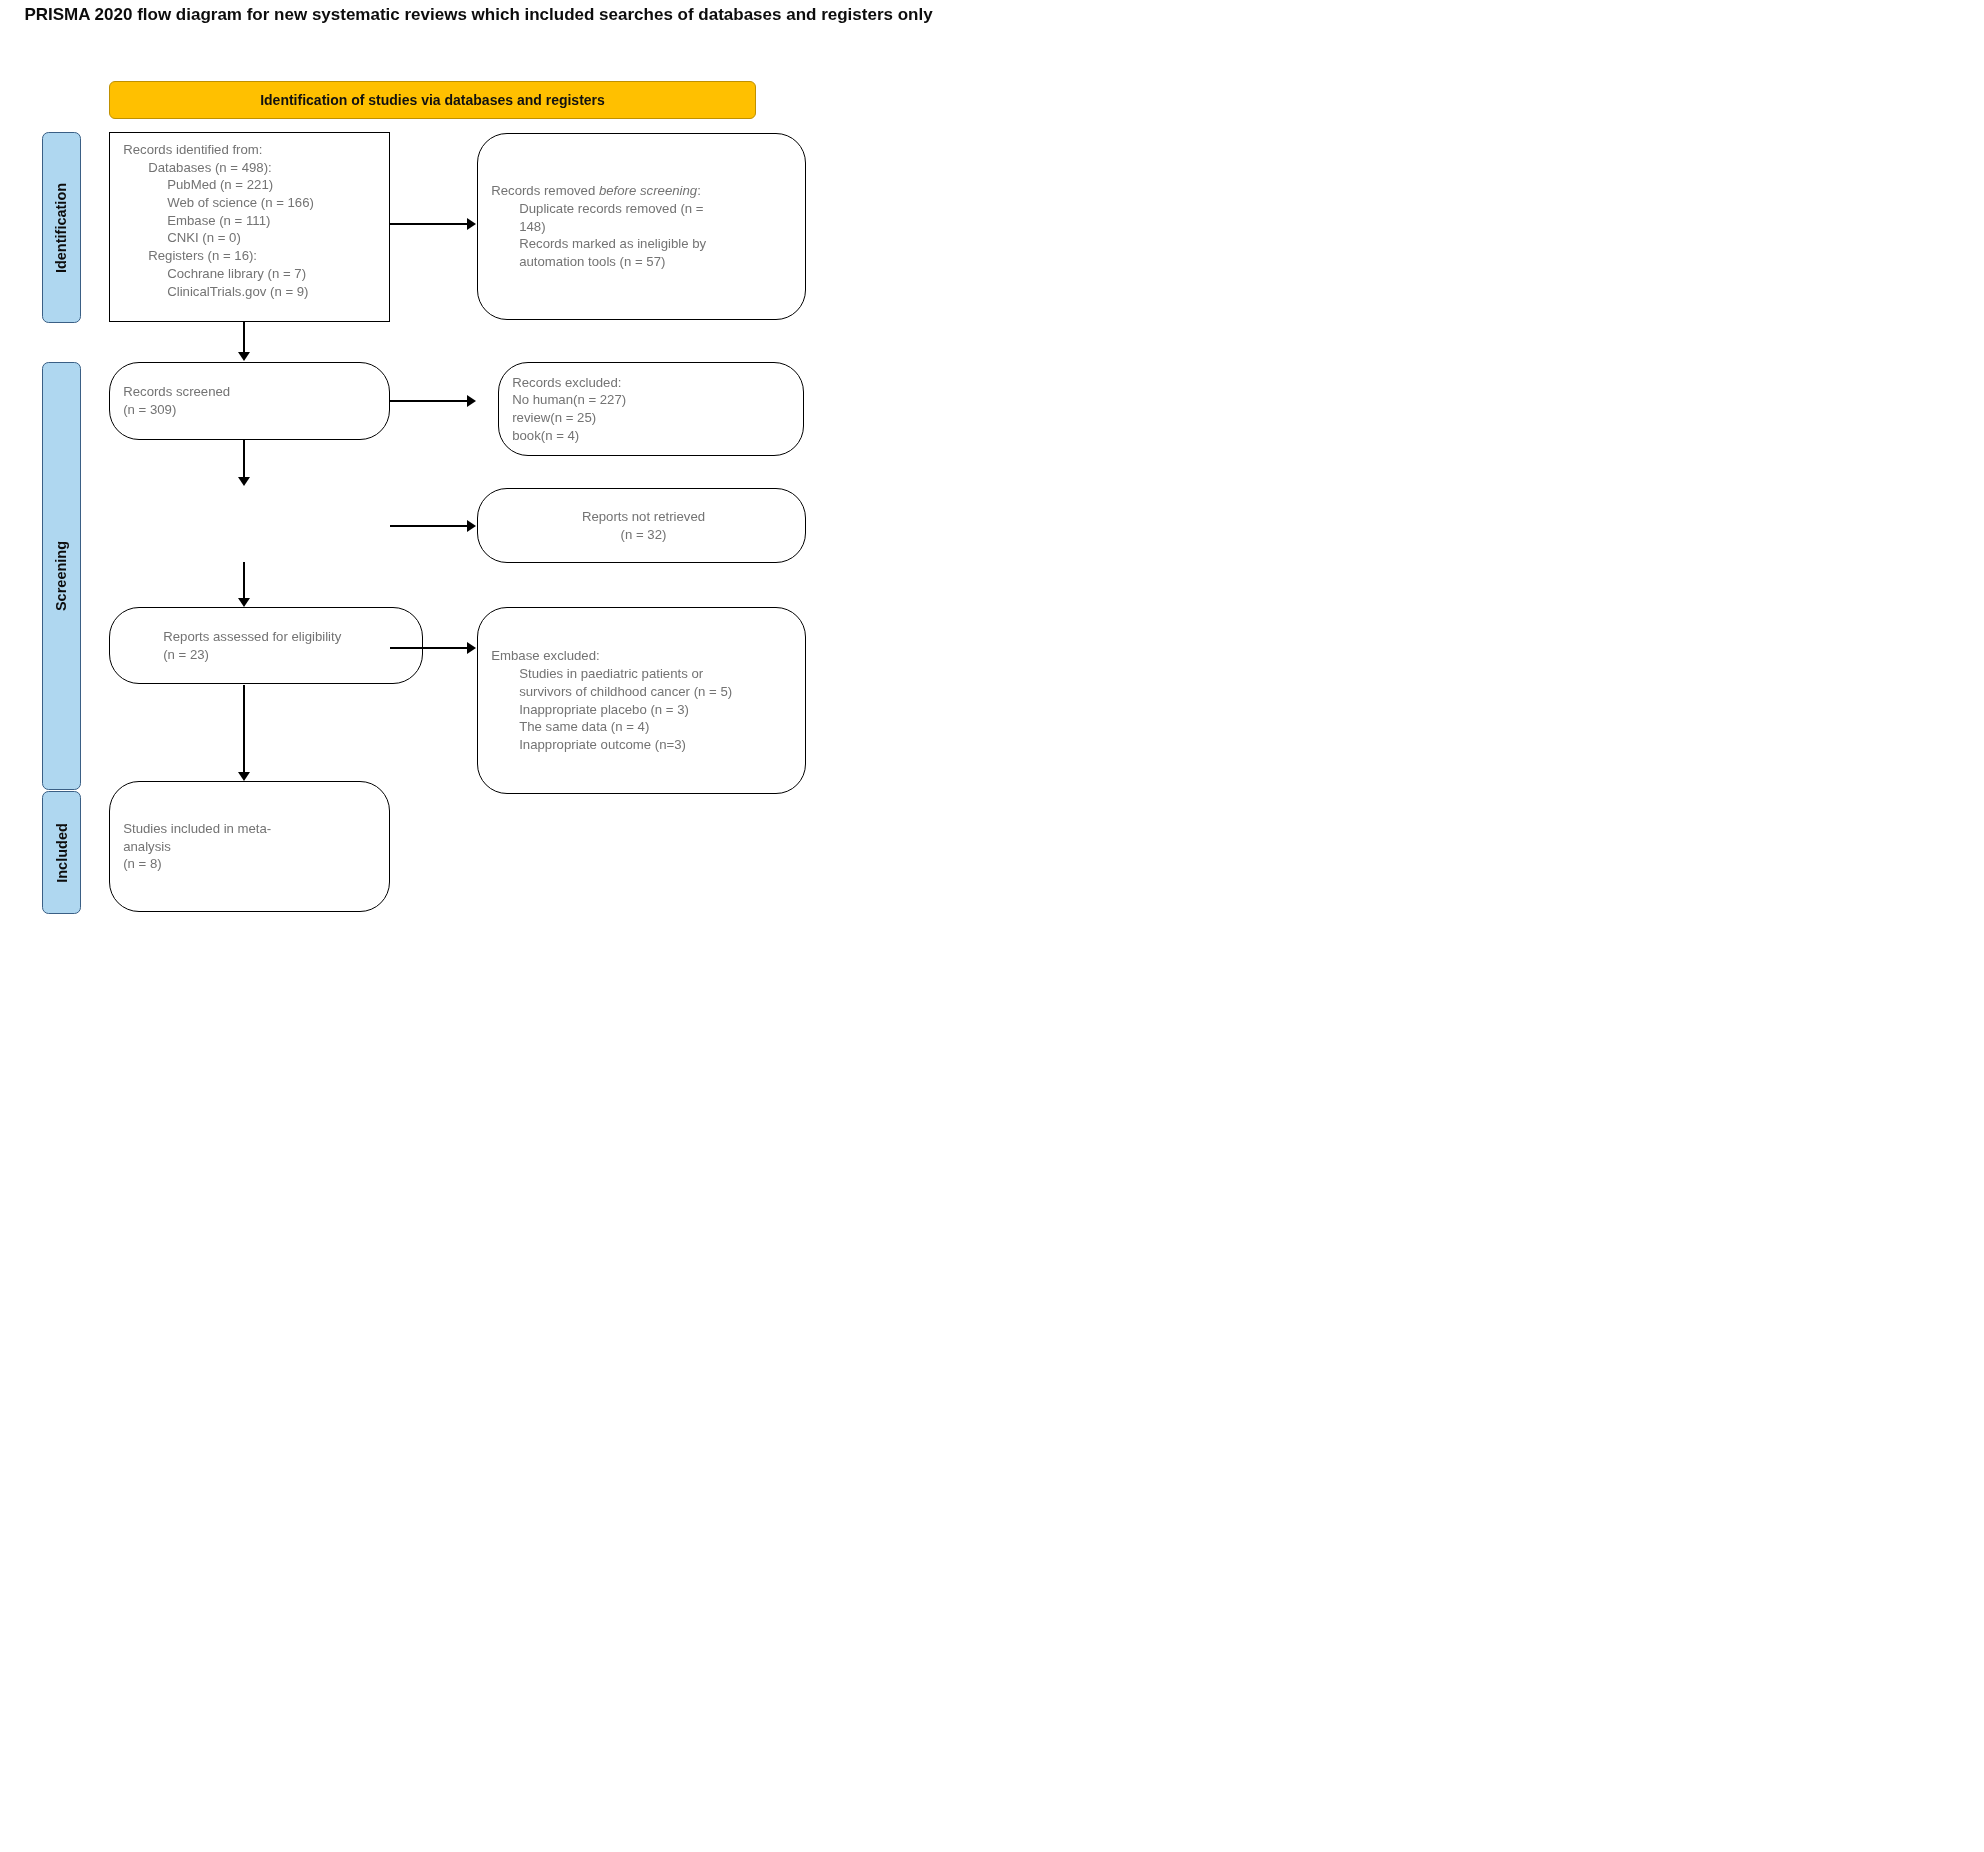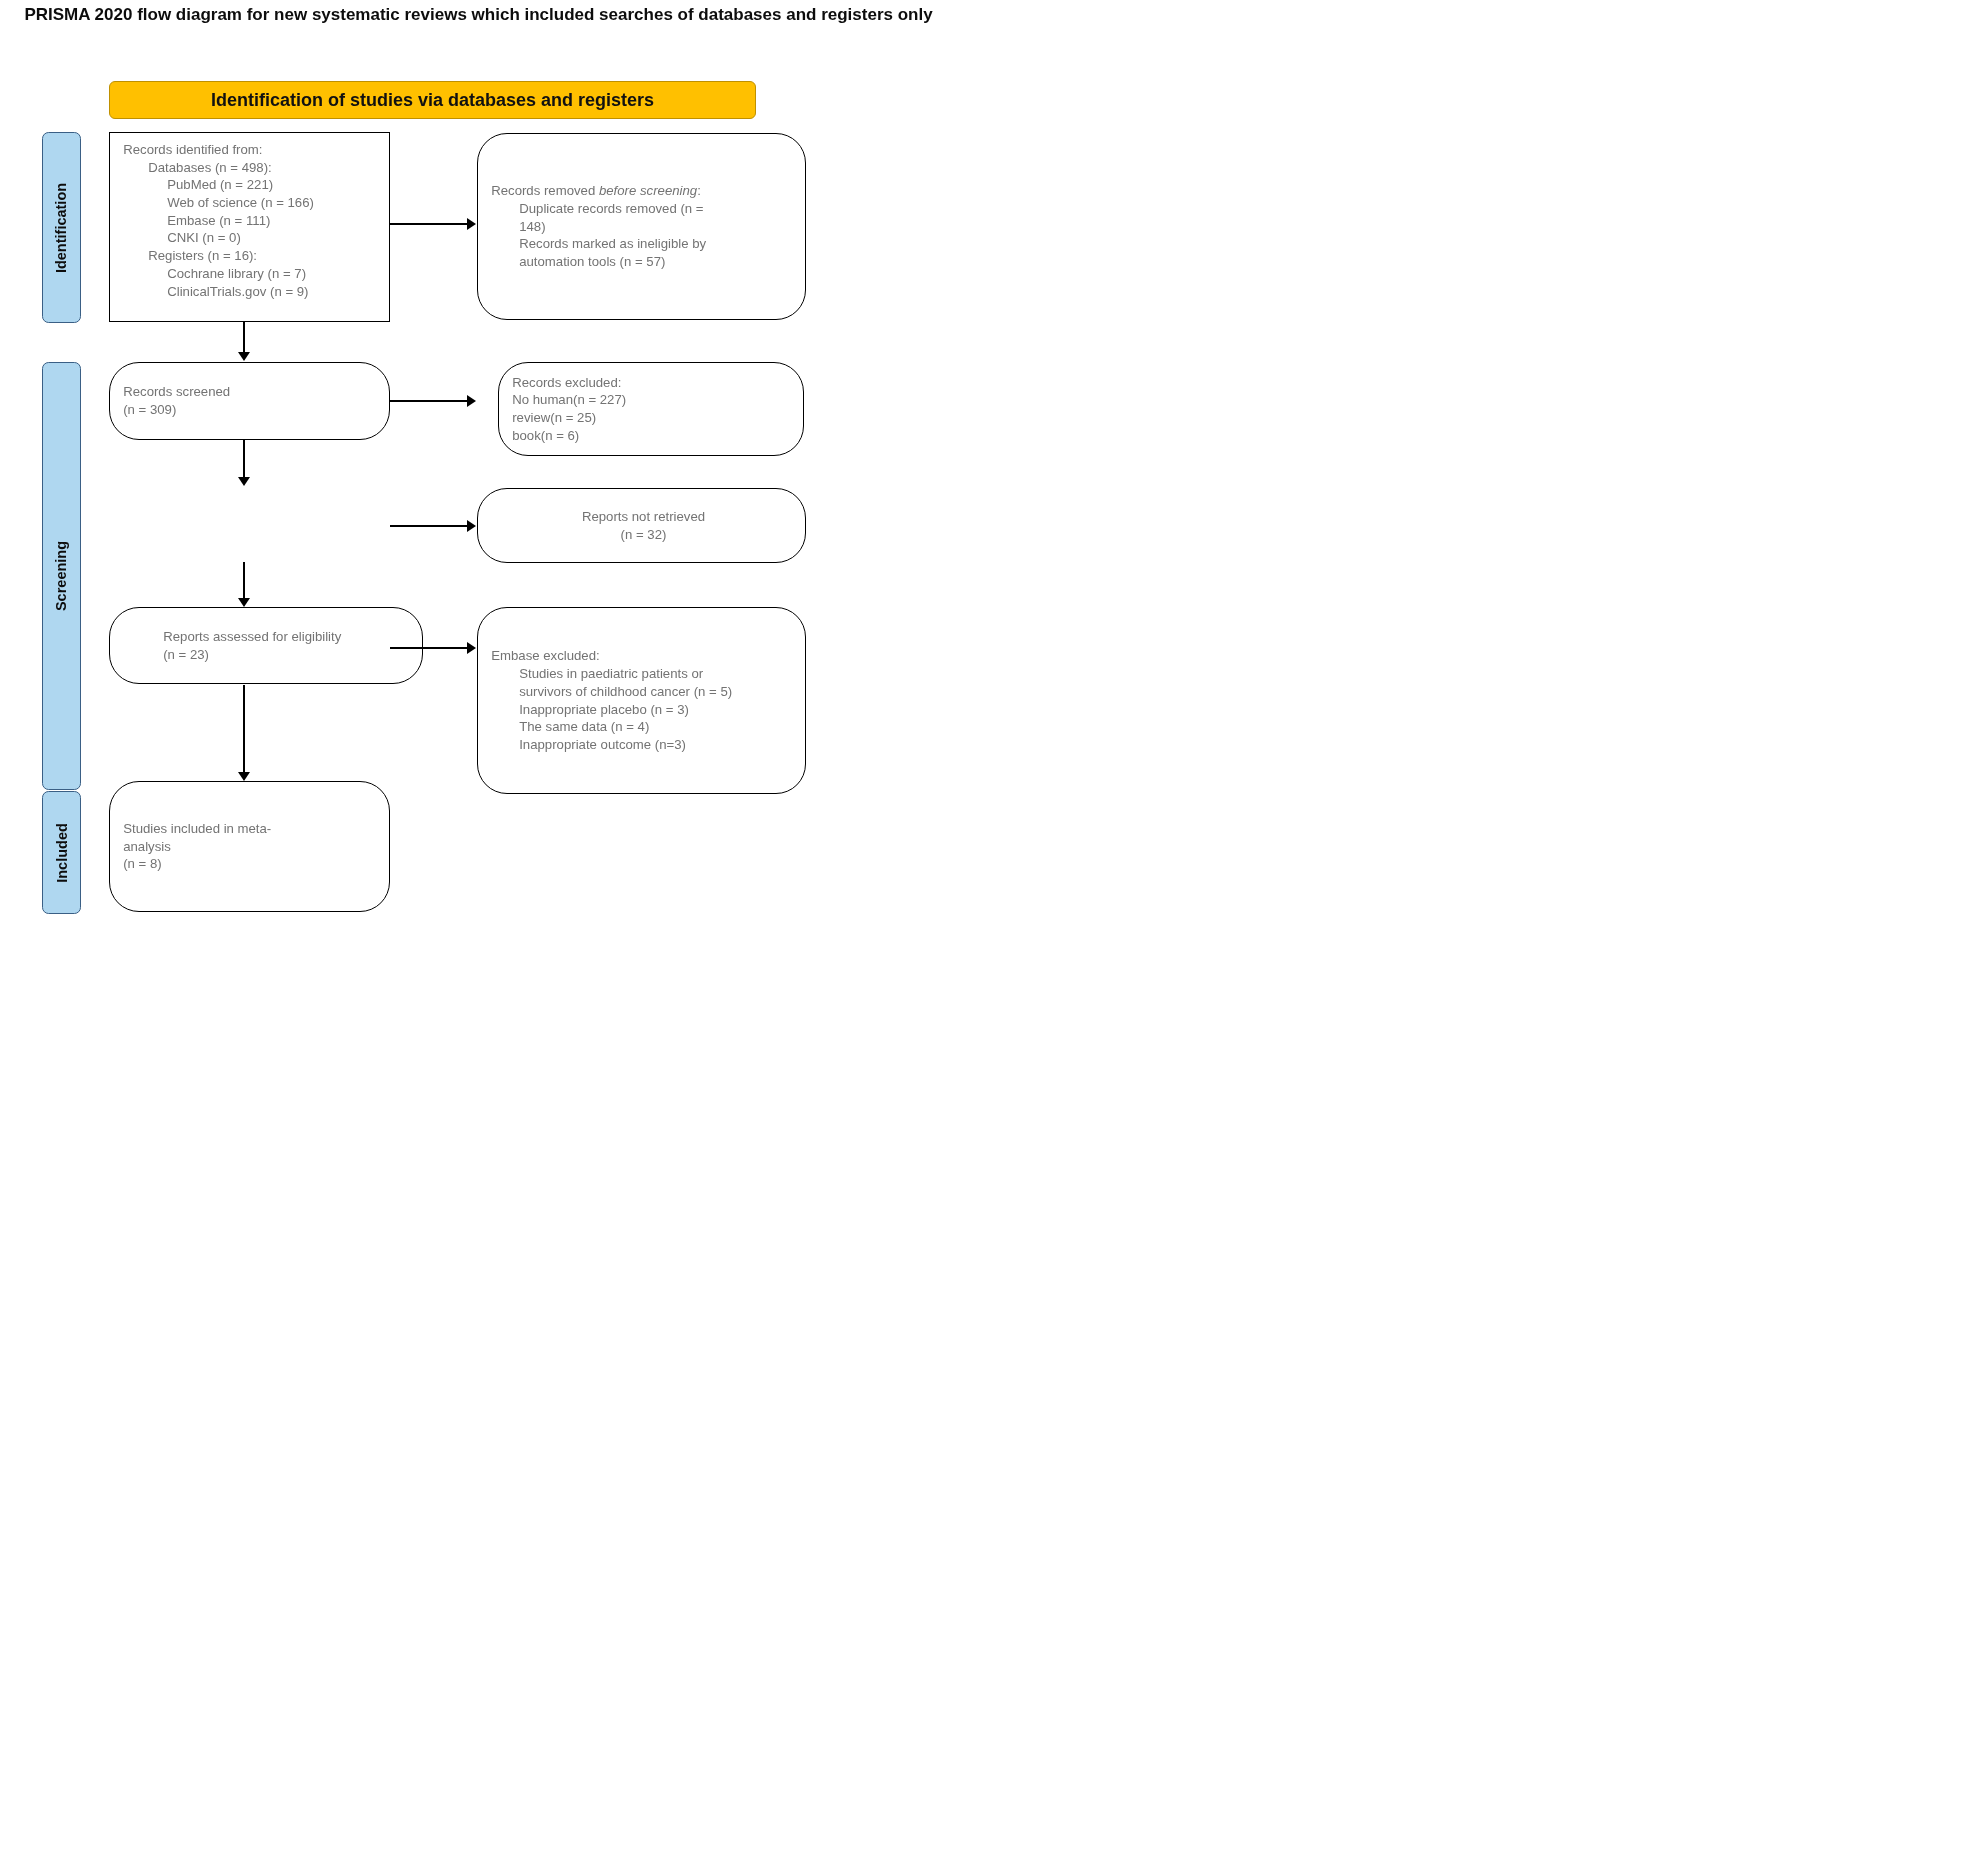--- a/index.html
+++ b/index.html
@@ -4,21 +4,21 @@
 <style>
   html,body{margin:0;padding:0;background:#ffffff;}
   body{font-family:"Liberation Sans","DejaVu Sans",sans-serif;color:#111;}
   .page{position:relative;width:993px;height:926px;background:#fff;overflow:hidden;}
 
   .title{position:absolute;left:24.4px;top:5.3px;width:957px;font-size:17px;font-weight:700;color:#0d0d0d;}
 
   .banner{position:absolute;left:109px;top:81px;width:647px;height:38px;
     background:#FFC000;border:1.3px solid #BF9000;border-radius:6px;
     display:flex;align-items:center;justify-content:center;box-sizing:border-box;}
-  .banner span{font-size:18px;font-weight:700;color:#111;}
+  .banner span{font-size:14px;font-weight:700;color:#111;}
 
   .stage{position:absolute;left:42px;width:39px;background:#AFD7F0;border:1.3px solid #3a5f85;
     border-radius:6.6px;display:flex;align-items:center;justify-content:center;box-sizing:border-box;}
   .stage span{transform:rotate(-90deg);white-space:nowrap;font-size:14.5px;font-weight:700;color:#0d0d0d;}
 
   .box{position:absolute;background:#fff;border:1.3px solid #000;box-sizing:border-box;
     font-size:13.2px;line-height:1.34;color:#737373;}
   .box .inner{padding:8px 9.2px 8px 13.2px;}
   .box.vcenter{display:flex;flex-direction:column;justify-content:center;border-radius:30px;}
   .box.vcenter .inner{padding-top:0;padding-bottom:0;}
@@ -98,21 +98,21 @@
       <div class="item maxw320">Duplicate records removed (n = 148)</div>
       <div class="item maxw330">Records marked as ineligible by automation tools (n = 57)</div>
     </div>
   </div>
 
   <div class="box vcenter" style="left:498px;top:362px;width:306px;height:94px;">
     <div class="inner">
       <div>Records excluded:</div>
       <div>No human(n = 227)</div>
       <div>review(n = 25)</div>
-      <div>book(n = 6)</div>
+      <div>book(n = 4)</div>
     </div>
   </div>
 
   <div class="box vcenter" style="left:477px;top:488px;width:329px;height:75px;text-align:center;">
     <div class="inner">
       <div>Reports not retrieved</div>
       <div>(n = 32)</div>
     </div>
   </div>
 

